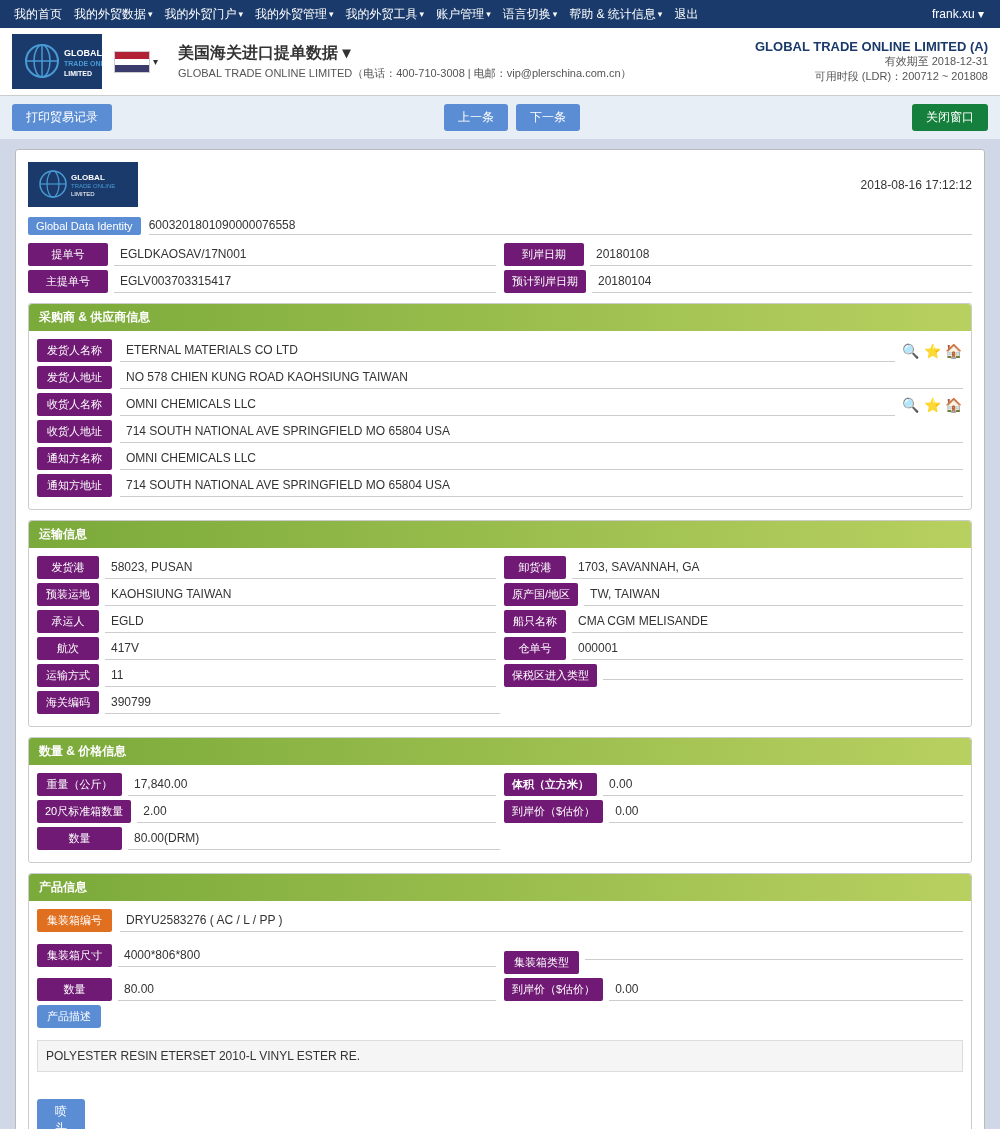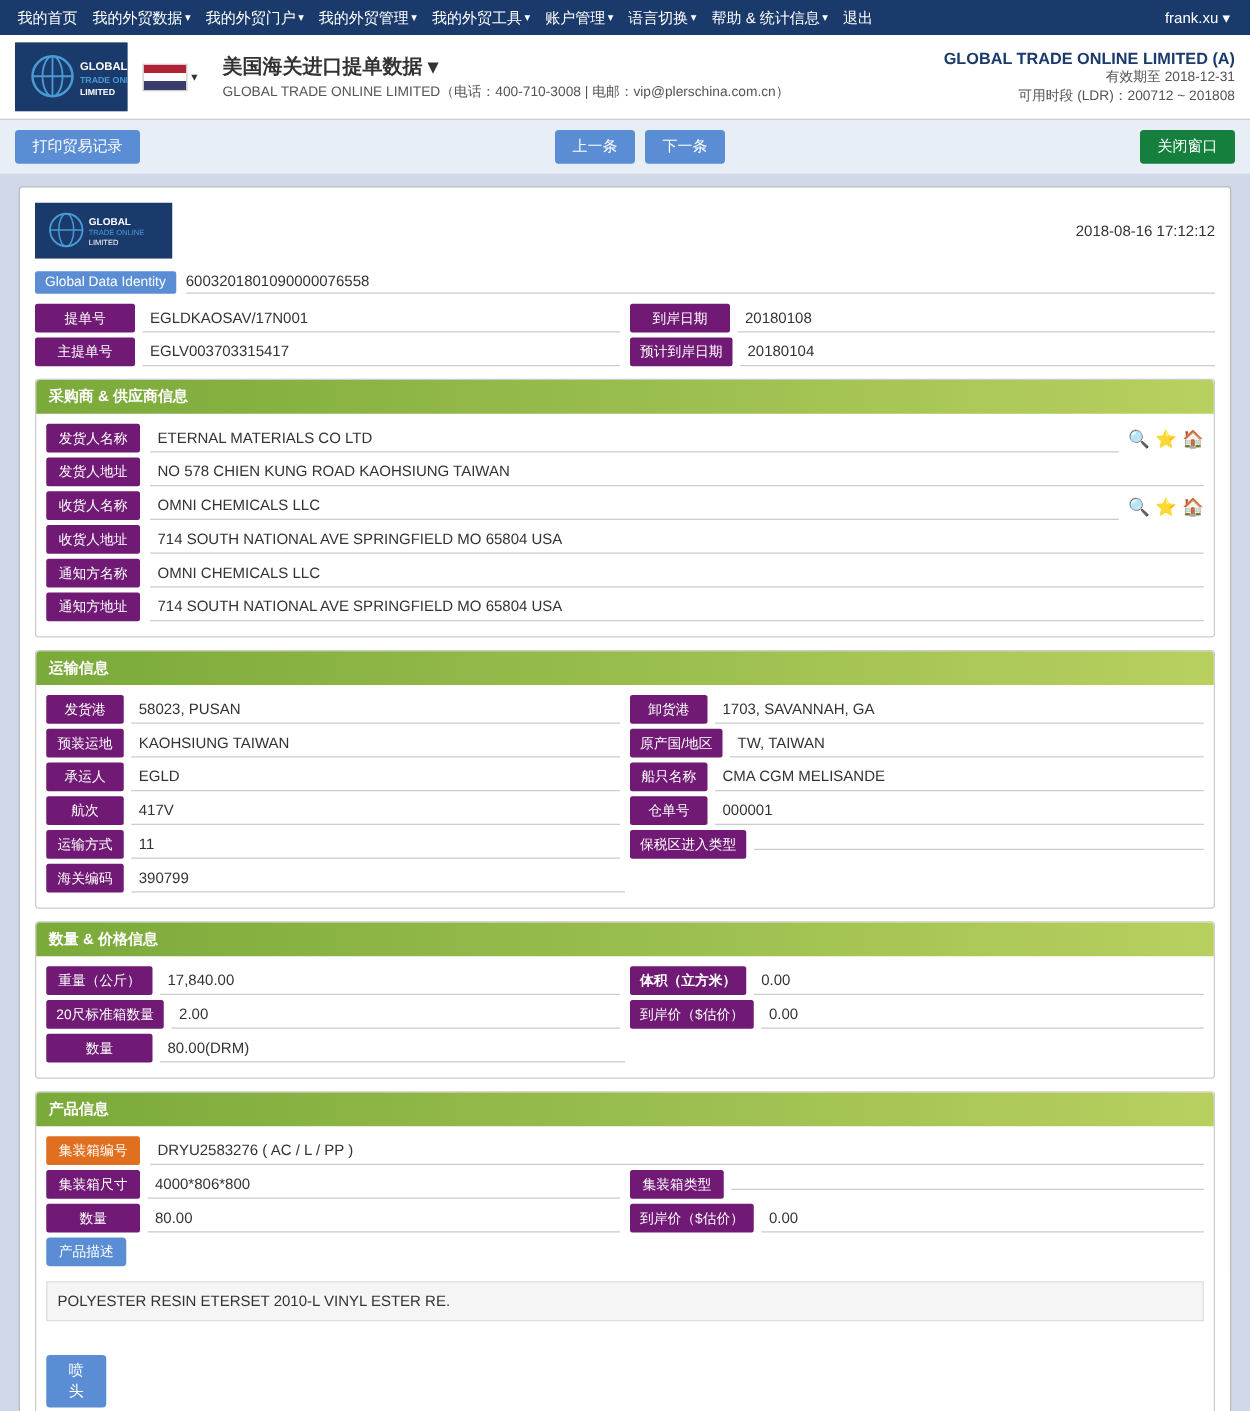--- a/index.html
+++ b/index.html
@@ -339,21 +339,21 @@
       <div class="field-row">
         <span class="field-label-orange" style="min-width:75px;">集装箱编号</span>
         <span class="field-value">DRYU2583276 ( AC / L / PP )</span>
       </div>
       <div class="field-row">
         <div style="display:flex;flex:1;align-items:center;gap:6px;">
           <span class="field-label" style="min-width:75px;">集装箱尺寸</span>
           <span class="field-value">4000*806*800</span>
         </div>
         <div style="display:flex;flex:1;align-items:center;gap:6px;">
-          <span class="field-label" style="min-width:75px;">集装箱类型</span>
+          <span class="field-label" style="min-width:75px;margin-top:15px;">集装箱类型</span>
           <span class="field-value"></span>
         </div>
       </div>
       <div class="field-row">
         <div style="display:flex;flex:1;align-items:center;gap:6px;">
           <span class="field-label" style="min-width:75px;">数量</span>
           <span class="field-value">80.00</span>
         </div>
         <div style="display:flex;flex:1;align-items:center;gap:6px;">
           <span class="field-label" style="min-width:75px;">到岸价（$估价）</span>

